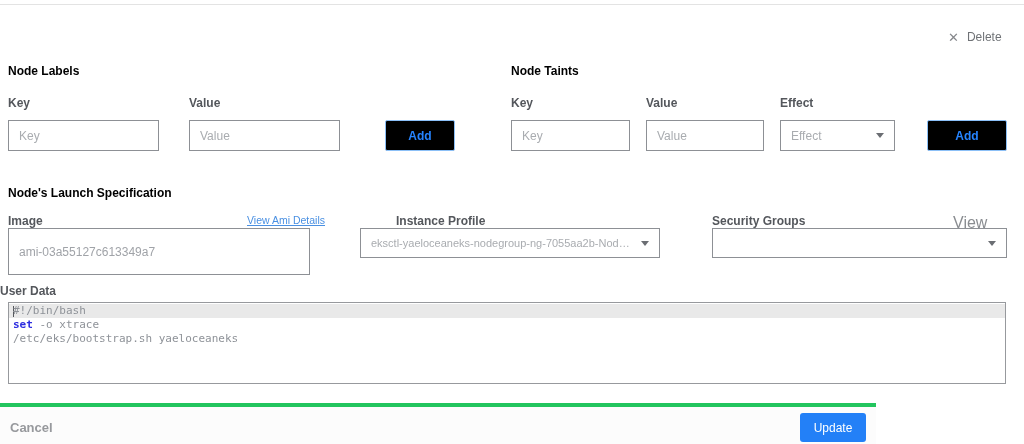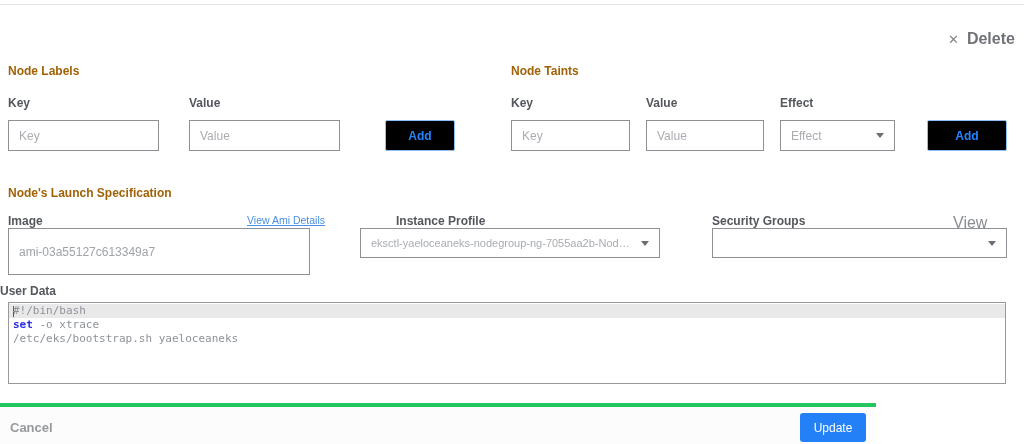--- a/index.html
+++ b/index.html
@@ -6,23 +6,23 @@
   html,body { width:1024px; height:444px; background:#ffffff;
     font-family:"Liberation Sans", sans-serif; overflow:hidden; }
   .page { position:relative; width:1024px; height:444px; background:#fff; }
 
   .top-divider { position:absolute; left:0; top:4px; width:1024px; height:1px; background:#e3e3e3; }
 
   .page-title { position:absolute; left:8px; top:26px; font-size:15px; font-weight:bold; color:#2e86f0; }
 
   .delete-btn { position:absolute; top:30px; left:948px; display:flex; align-items:center; gap:8px; cursor:pointer; }
   .delete-x { color:#85878b; font-size:13px; line-height:13px; }
-  .delete-label { color:#6f7276; font-size:16px; font-weight:700; }
+  .delete-label { color:#6f7276; font-size:12px; font-weight:400; }
 
-  .section-heading { position:absolute; font-size:12px; font-weight:bold; color:#a16207; }
+  .section-heading { position:absolute; font-size:12px; font-weight:bold; color:#000000; }
   .field-label { position:absolute; font-size:12px; font-weight:600; color:#54575c; }
 
   .text-input { position:absolute; height:31px; border:1px solid #8d9095; background:#fff;
     font-family:"Liberation Sans", sans-serif; font-size:12px; color:#6b6e73; padding:0 10px; outline:none; }
   .text-input::placeholder { color:#a9acb0; }
   .input-gray-value { color:#a0a3a8; }
 
   .add-btn { position:absolute; height:31px; border:1px solid #8cc0f7; background:#000000; border-radius:2px;
     color:#2684ff; font-size:12px; font-weight:bold; text-align:center; cursor:pointer;
     display:flex; align-items:center; justify-content:center; }

